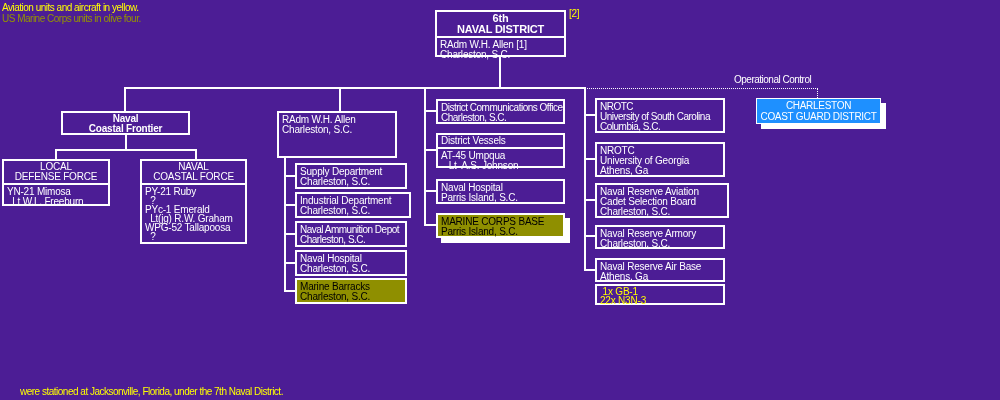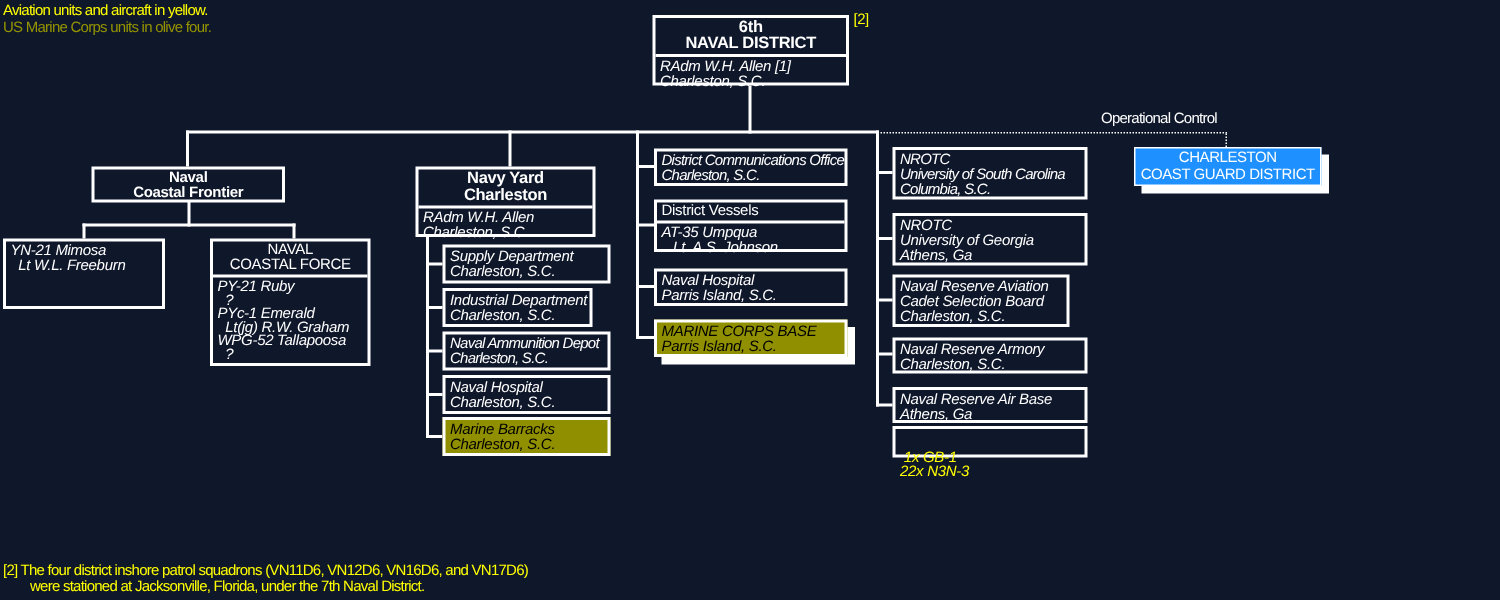--- a/index.html
+++ b/index.html
@@ -1,27 +1,27 @@
 <!DOCTYPE html>
 <html><head>
 <meta charset="utf-8">
 <style>
   html,body{margin:0;padding:0;background:#FF8080;}
-  .canvas{position:relative;width:1000px;height:400px;background:#0f172a;
+  .canvas{position:relative;width:1000px;height:400px;background:#4c1d95;
           font-family:"Liberation Sans",sans-serif;overflow:hidden;}
   .line{position:absolute;background:#FFFFFF;}
   .dot-h{position:absolute;border-top:1px dotted #FFFFFF;height:0;}
   .dot-v{position:absolute;border-left:1px dotted #FFFFFF;width:0;}
   .box{position:absolute;border:2px solid #FFFFFF;color:#FFFFFF;box-sizing:border-box;
        font-size:10px;line-height:10px;letter-spacing:-0.2px;}
   .hdr{text-align:center;padding:1px 1px 1px;white-space:pre;}
   .sep{border-bottom:2px solid #FFFFFF;}
   .bold{font-weight:bold;}
   .hdr11{font-size:11px;line-height:11px;}
-  .bd{padding:2px 2px 1px 3px;white-space:pre;font-style:italic;}
+  .bd{padding:2px 2px 1px 3px;white-space:pre;}
   .olive{background:#8F8F00;color:#000000;}
   .shadow{box-shadow:5px 5px 0 0 #FFFFFF;}
   .blue{background:#1E90FF;border:1px solid #FFFFFF;display:flex;align-items:center;justify-content:center;}
   .blue .hdr{line-height:11px;letter-spacing:-0.3px;padding:0;}
   .txt{position:absolute;white-space:pre;font-size:10px;line-height:11px;letter-spacing:-0.3px;}
   .yellow{color:#FFFF00;}
   .olivetxt{color:#949400;}
   .white{color:#FFFFFF;}
   .cond{letter-spacing:-0.5px;}
   .small-lh{line-height:9px;border-radius:24px;}
@@ -76,47 +76,47 @@
     <div class="bd">RAdm W.H. Allen [1]
 Charleston, S.C.</div>
   </div>
 
   <div class="box" style="left:61px;top:111px;width:129px;height:24px;">
     <div class="hdr bold">Naval
 Coastal Frontier</div>
   </div>
 
   <div class="box" style="left:2px;top:159px;width:108px;height:47px;">
+    <div class="hdr sep">LOCAL
+DEFENSE FORCE</div>
     <div class="bd">YN-21 Mimosa
   Lt W.L. Freeburn</div>
   </div>
 
   <div class="box" style="left:140px;top:159px;width:107px;height:85px;">
     <div class="hdr sep">NAVAL
 COASTAL FORCE</div>
     <div class="bd small-lh">PY-21 Ruby
   ?
 PYc-1 Emerald
   Lt(jg) R.W. Graham
 WPG-52 Tallapoosa
   ?</div>
   </div>
 
   <div class="box" style="left:277px;top:111px;width:120px;height:47px;">
-    <div class="hdr hdr11 sep bold">Navy Yard
-Charleston</div>
     <div class="bd">RAdm W.H. Allen
 Charleston, S.C.</div>
   </div>
 
   <div class="box" style="left:295px;top:163px;width:112px;height:26px;">
     <div class="bd">Supply Department
 Charleston, S.C.</div>
   </div>
-  <div class="box" style="left:295px;top:192px;width:100px;height:26px;">
+  <div class="box" style="left:295px;top:192px;width:116px;height:26px;">
     <div class="bd">Industrial Department
 Charleston, S.C.</div>
   </div>
   <div class="box" style="left:295px;top:221px;width:112px;height:26px;">
     <div class="bd cond">Naval Ammunition Depot
 Charleston, S.C.</div>
   </div>
   <div class="box" style="left:295px;top:250px;width:112px;height:26px;">
     <div class="bd">Naval Hospital
 Charleston, S.C.</div>
@@ -125,21 +125,21 @@
     <div class="bd">Marine Barracks
 Charleston, S.C.</div>
   </div>
 
   <div class="box" style="left:436px;top:99px;width:129px;height:25px;">
     <div class="bd cond">District Communications Office
 Charleston, S.C.</div>
   </div>
   <div class="box" style="left:436px;top:133px;width:129px;height:35px;">
     <div class="hdr sep" style="text-align:left;padding-left:3px;">District Vessels</div>
-    <div class="bd">AT-35 Umpqua
+    <div class="bd">AT-45 Umpqua
    Lt  A.S. Johnson</div>
   </div>
   <div class="box" style="left:436px;top:179px;width:129px;height:25px;">
     <div class="bd">Naval Hospital
 Parris Island, S.C.</div>
   </div>
   <div class="box olive shadow" style="left:436px;top:213px;width:129px;height:25px;">
     <div class="bd">MARINE CORPS BASE
 Parris Island, S.C.</div>
   </div>
@@ -147,39 +147,38 @@
   <div class="box" style="left:595px;top:98px;width:130px;height:35px;">
     <div class="bd cond">NROTC
 University of South Carolina
 Columbia, S.C.</div>
   </div>
   <div class="box" style="left:595px;top:142px;width:130px;height:35px;">
     <div class="bd">NROTC
 University of Georgia
 Athens, Ga</div>
   </div>
-  <div class="box" style="left:595px;top:183px;width:118px;height:35px;">
+  <div class="box" style="left:595px;top:183px;width:134px;height:35px;">
     <div class="bd">Naval Reserve Aviation
 Cadet Selection Board
 Charleston, S.C.</div>
   </div>
   <div class="box" style="left:595px;top:225px;width:130px;height:24px;">
     <div class="bd">Naval Reserve Armory
 Charleston, S.C.</div>
   </div>
   <div class="box" style="left:595px;top:258px;width:130px;height:24px;">
     <div class="bd">Naval Reserve Air Base
 Athens, Ga</div>
   </div>
   <div class="box" style="left:595px;top:284px;width:130px;height:21px;">
-    <div class="bd yellow small-lh" style="padding-top:15px;"> 1x GB-1
+    <div class="bd yellow small-lh" style="padding-top:1px;"> 1x GB-1
 22x N3N-3</div>
   </div>
 
   <div class="box blue shadow" style="left:756px;top:98px;width:125px;height:26px;">
     <div class="hdr">CHARLESTON
 COAST GUARD DISTRICT</div>
   </div>
 
-  <div class="txt yellow cond" style="left:2px;top:375px;">[2] The four district inshore patrol squadrons (VN11D6, VN12D6, VN16D6, and VN17D6)</div>
   <div class="txt yellow cond" style="left:20px;top:386px;">were stationed at Jacksonville, Florida, under the 7th Naval District.</div>
 
 </div>
 
 </body></html>

